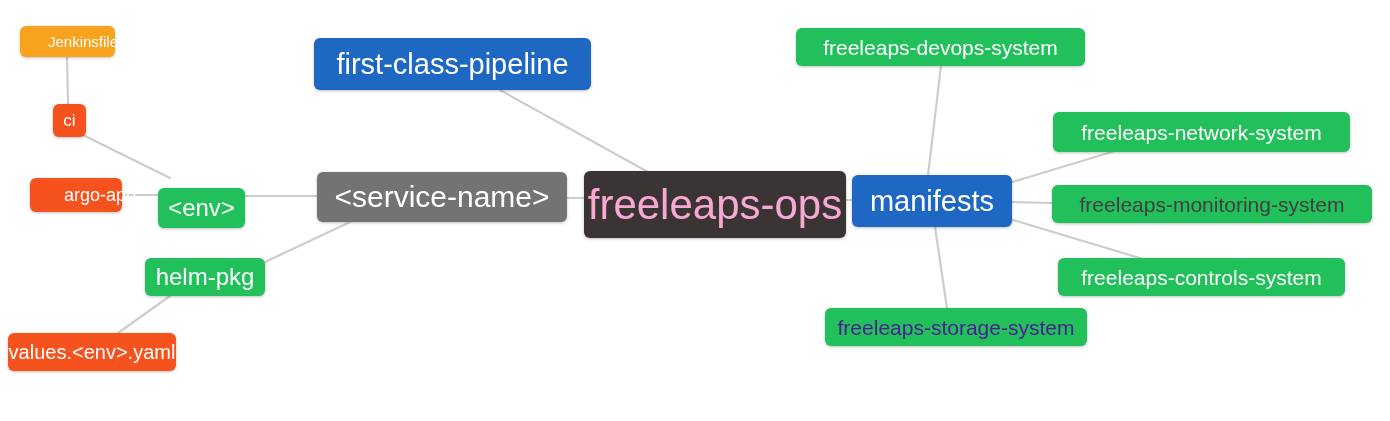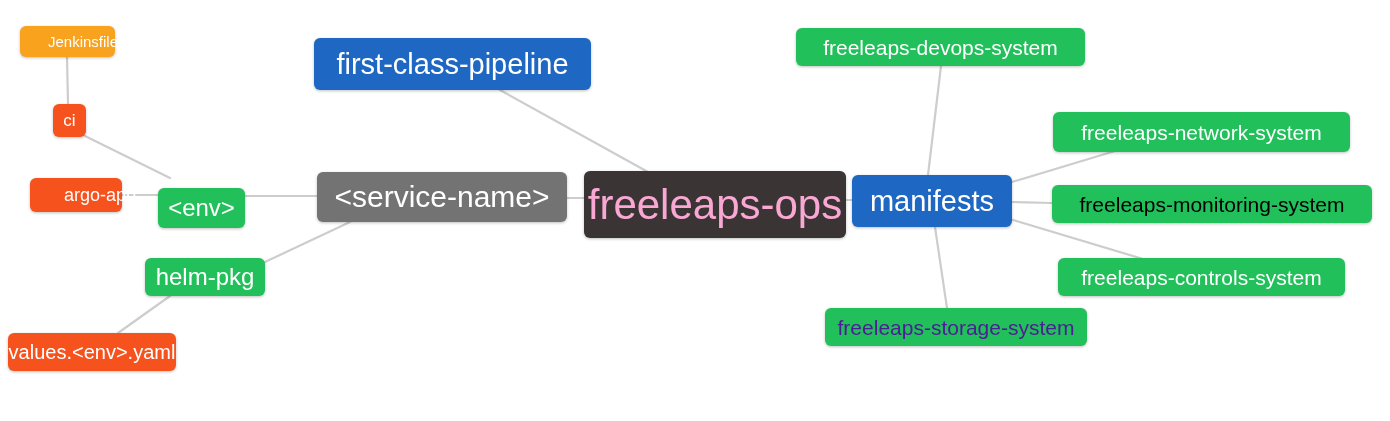--- a/index.html
+++ b/index.html
@@ -71,17 +71,17 @@
       <div class="node" style="left: 30px; top: 178px; width: 92px; height: 34px; font-size: 18px; background: rgb(245, 82, 29); color: rgb(255, 255, 255); padding-left: 48px;">argo-app</div>
       <div class="node" style="left: 158px; top: 188px; width: 87px; height: 40px; font-size: 24px; background: rgb(33, 192, 90); color: rgb(255, 255, 255);">&lt;env&gt;</div>
       <div class="node" style="left: 145px; top: 258px; width: 120px; height: 38px; font-size: 24px; background: rgb(33, 192, 90); color: rgb(255, 255, 255);">helm-pkg</div>
       <div class="node" style="left: 8px; top: 333px; width: 168px; height: 38px; font-size: 20px; background: rgb(245, 82, 29); color: rgb(255, 255, 255);">values.&lt;env&gt;.yaml</div>
       <div class="node" style="left: 314px; top: 38px; width: 277px; height: 52px; font-size: 29px; background: rgb(30, 103, 195); color: rgb(255, 255, 255); text-align: center;">first-class-pipeline</div>
       <div class="node" style="left: 317px; top: 172px; width: 250px; height: 50px; font-size: 30px; background: #737373; color: rgb(255, 255, 255);">&lt;service-name&gt;</div>
       <div class="node" style="left: 584px; top: 171px; width: 262px; height: 67px; font-size: 42px; background: rgb(58, 53, 52); color: #f9a8d4;">freeleaps-ops</div>
       <div class="node" style="left: 852px; top: 175px; width: 160px; height: 52px; font-size: 29px; background: rgb(30, 103, 195); color: rgb(255, 255, 255);">manifests</div>
       <div class="node" style="left: 796px; top: 28px; width: 289px; height: 38px; font-size: 21px; background: rgb(33, 192, 90); color: rgb(255, 255, 255);">freeleaps-devops-system</div>
       <div class="node" style="left: 1053px; top: 112px; width: 297px; height: 40px; font-size: 21px; background: rgb(33, 192, 90); color: rgb(255, 255, 255);">freeleaps-network-system</div>
-      <div class="node" style="left: 1052px; top: 185px; width: 320px; height: 38px; font-size: 21px; background: rgb(33, 192, 90); color: #000000;">freeleaps-monitoring-system</div>
+      <div class="node" style="left: 1052px; top: 185px; width: 320px; height: 38px; font-size: 21px; background: rgb(33, 192, 90); color: #404040;">freeleaps-monitoring-system</div>
       <div class="node" style="left: 1058px; top: 258px; width: 287px; height: 38px; font-size: 21px; background: rgb(33, 192, 90); color: rgb(255, 255, 255);">freeleaps-controls-system</div>
       <div class="node" style="left: 825px; top: 308px; width: 262px; height: 38px; font-size: 21px; background: rgb(33, 192, 90); color: #4c1d95;">freeleaps-storage-system</div>
     </div>
 </div>
 
 </body></html>

